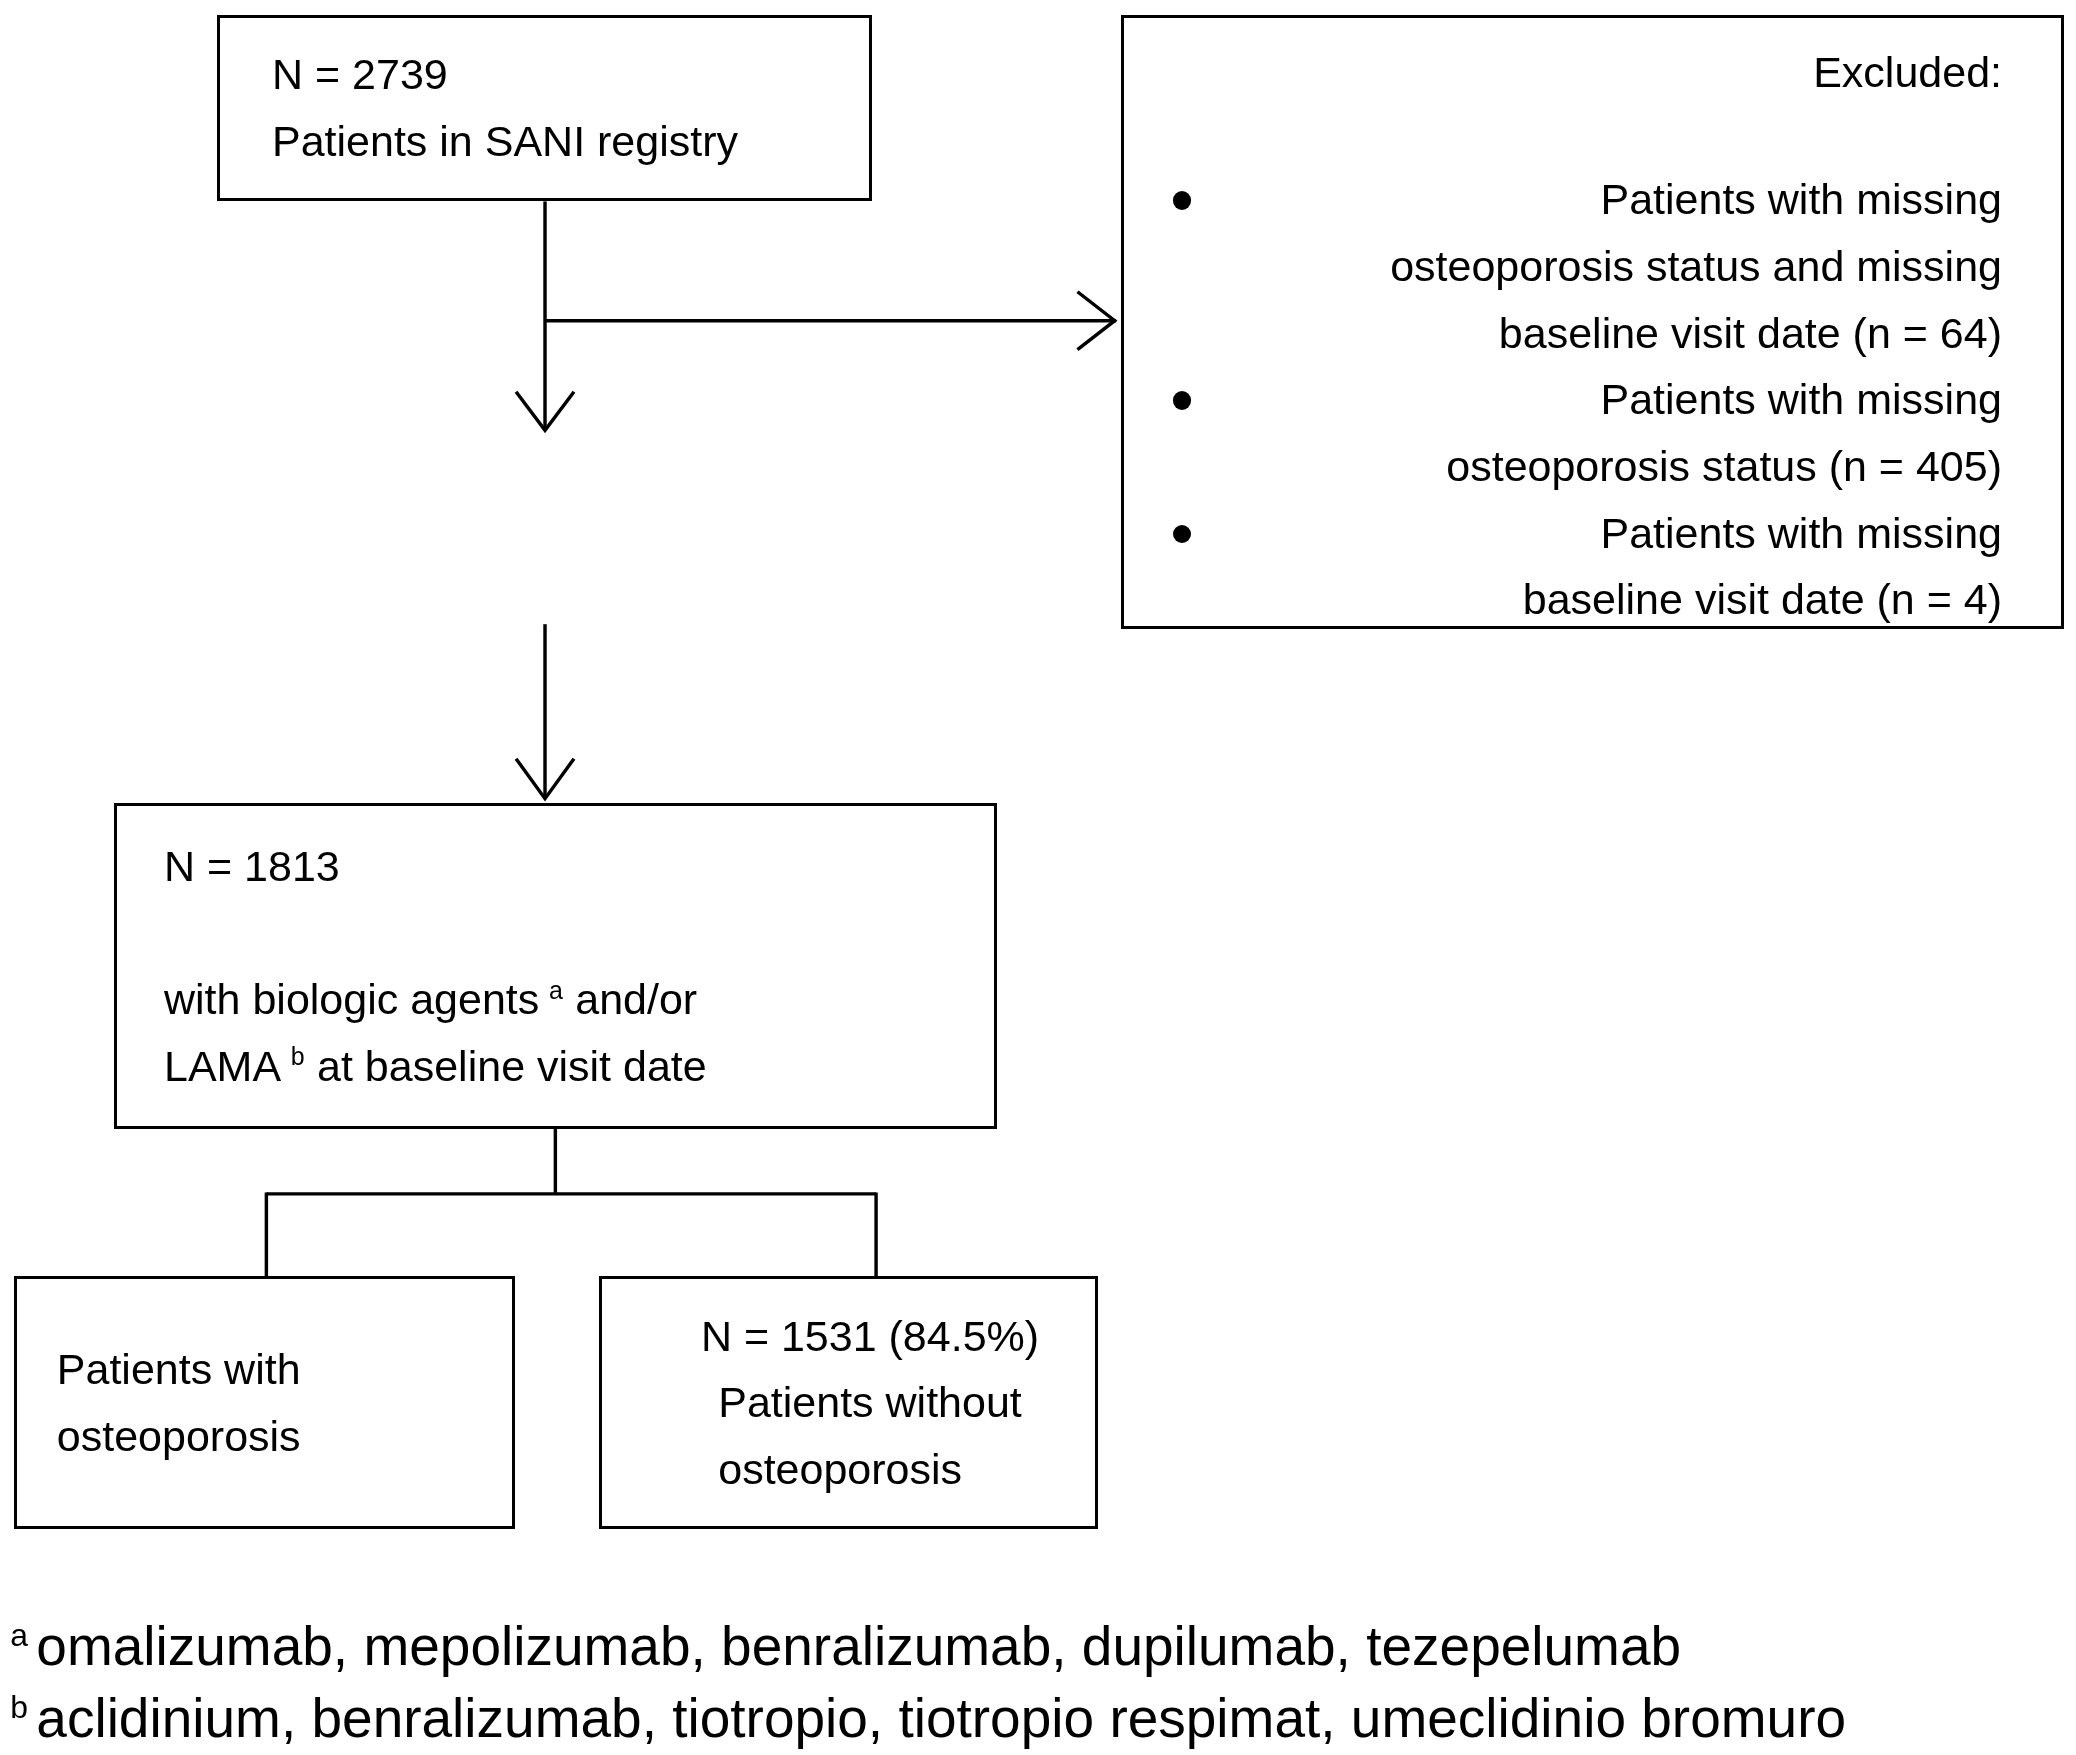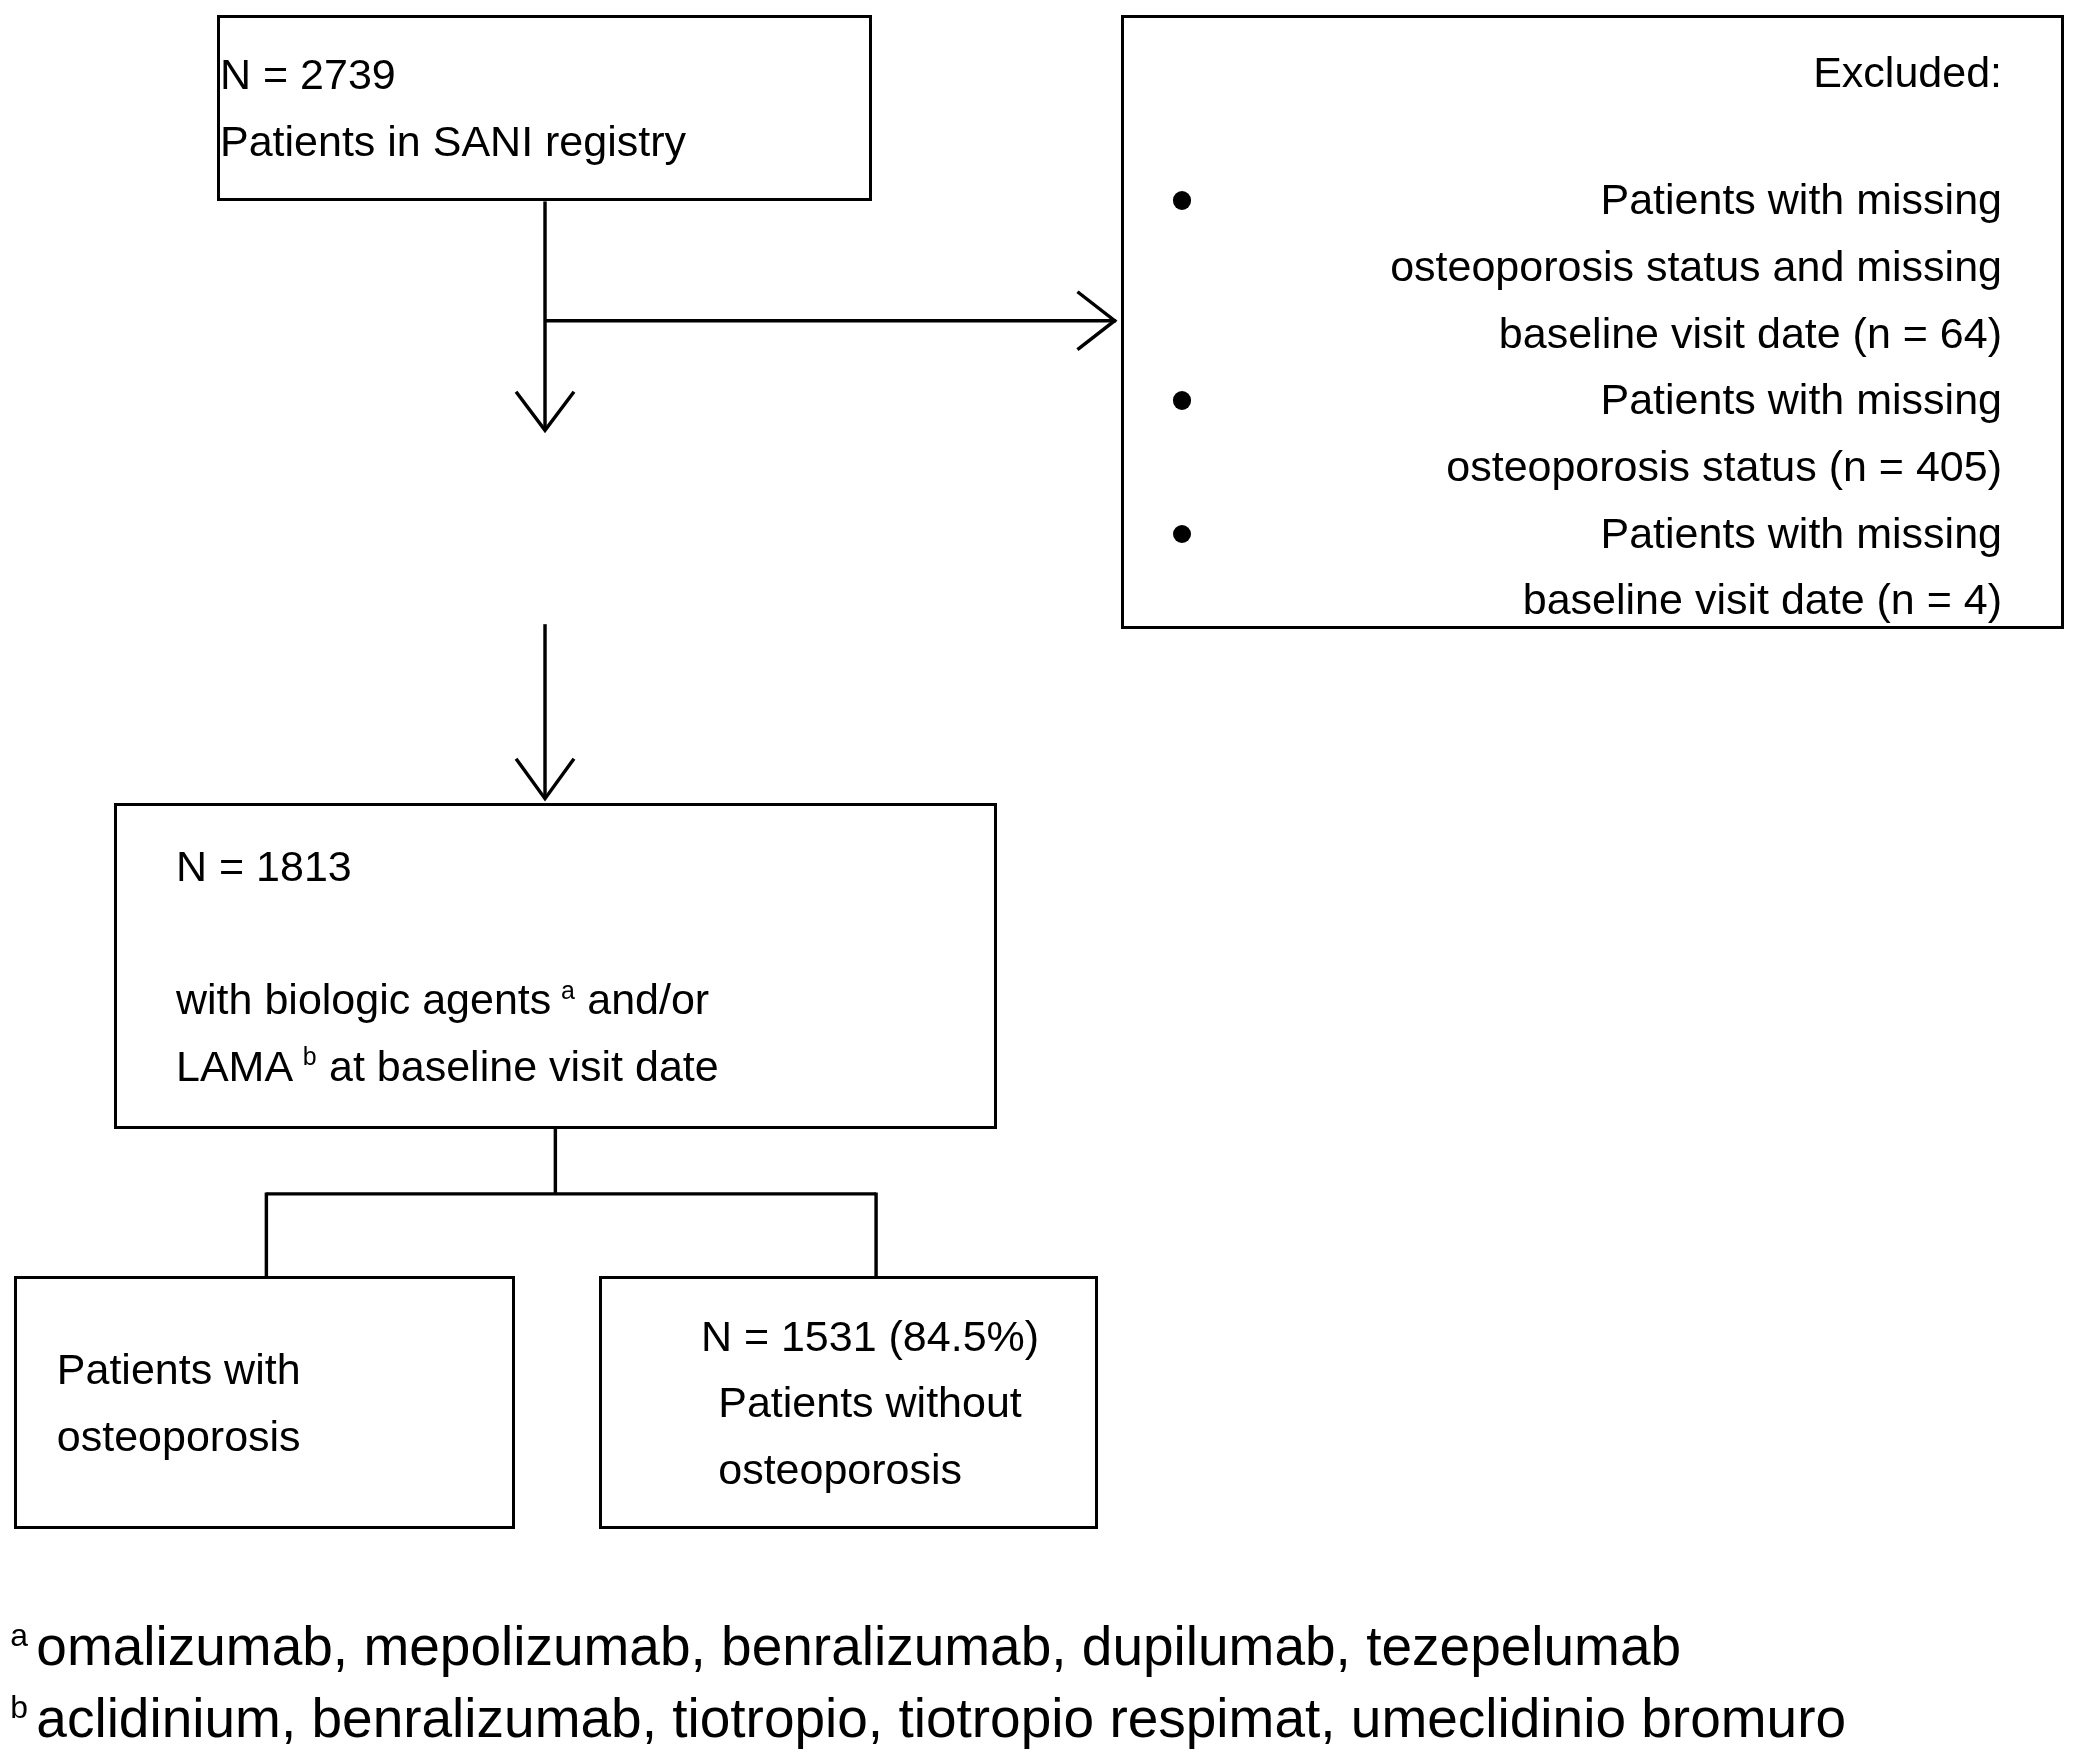--- a/index.html
+++ b/index.html
@@ -28,29 +28,29 @@
     box-sizing: border-box;
     background: #ffffff;
     border: 3.4px solid #000000;
     font-size: 43px;
     line-height: 1.55;
     color: #000000;
     display: flex;
     flex-direction: column;
     justify-content: center;
   }
-  .box-registry  { left: 217px;  top: 15px;   width: 655px;  height: 186px; }
+  .box-registry  { left: 217px;  top: 15px;   width: 655px;  height: 186px; padding-left: 52px; }
   .box-eligible  { left: 217px;  top: 436px;  width: 655px;  height: 188px; padding-left: 52px; }
   .box-excluded  {
     left: 1121px; top: 15px; width: 943px; height: 614px;
     justify-content: flex-start;
     padding: 20.7px 59px 0 39px;
     text-align: right;
   }
-  .box-treatment { left: 114px;  top: 803px; width: 883px; height: 326px; padding-left: 59px; }
+  .box-treatment { left: 114px;  top: 803px; width: 883px; height: 326px; padding-left: 47px; }
   .box-osteo     { left: 13.8px;   top: 1276px; width: 501px;  height: 253px; padding-left: 40px; }
   .box-noosteo   { left: 599px;  top: 1276px; width: 499px;  height: 253px; padding-left: 43px; align-items: center; }
 
   .excl-list {
     list-style: none;
     margin: 61px 0 0 0;
     padding: 0;
   }
   .excl-item {
     position: relative;

